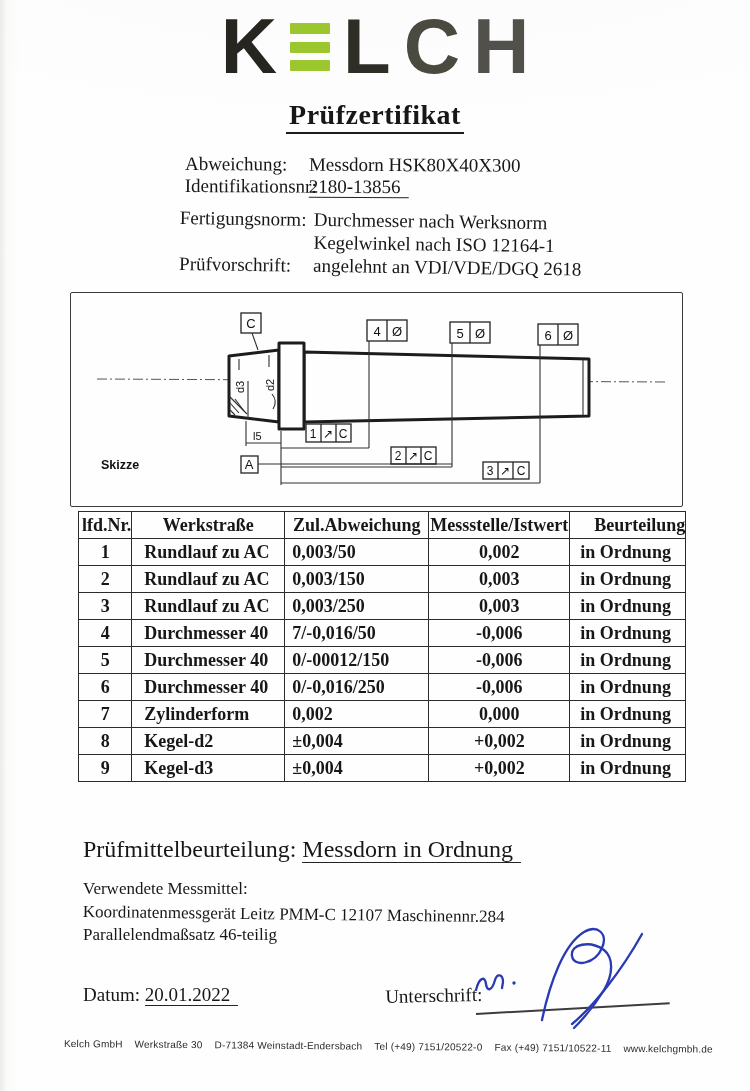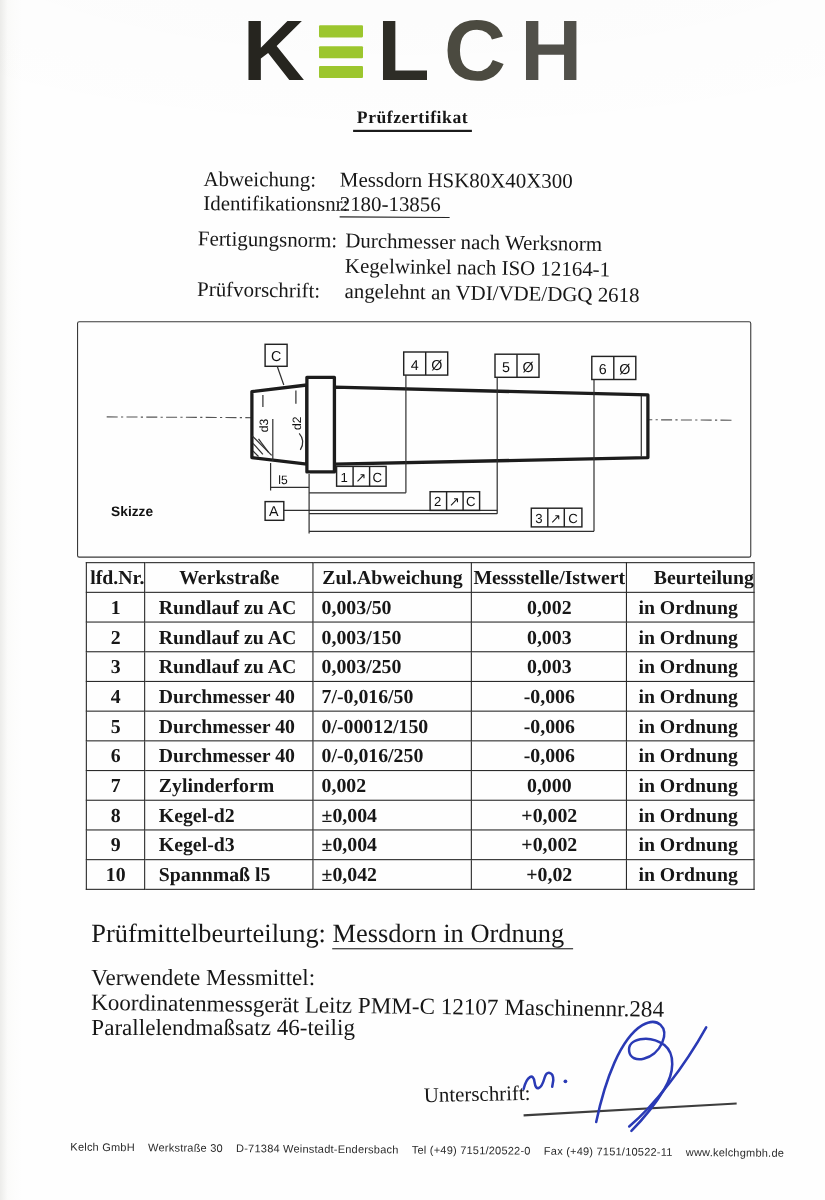--- a/index.html
+++ b/index.html
@@ -12,21 +12,21 @@
     font-family:"Liberation Serif", serif;color:#171717;
   }
   
   .logo{position:absolute;top:8px;left:0;right:0;height:76px;display:flex;justify-content:center;align-items:center;gap:13px;}
   .logo .ltr{font-family:"Liberation Sans",sans-serif;font-weight:700;font-size:78px;line-height:64px;letter-spacing:0;}
   .ltr-k{color:#26251f;}.ltr-l{color:#2e2d26;}.ltr-c{color:#4b4a40;}.ltr-h{color:#51504a;}
   .ebars{display:flex;flex-direction:column;justify-content:space-between;width:40px;height:48px;margin-top:2px;}
   .ebars i{display:block;height:11px;border-radius:1px;}
   
   .title-wrap{position:absolute;top:99px;left:0;right:0;text-align:center;}
-  .title{display:inline-block;font-size:16px;font-weight:bold;border-bottom:2.4px solid #1b1b1b;padding:0 3px 1px 3px;letter-spacing:0.5px;}
+  .title{display:inline-block;font-size:28px;font-weight:bold;border-bottom:2.4px solid #1b1b1b;padding:0 3px 1px 3px;letter-spacing:0.5px;}
   
   .fields1{position:absolute;left:185px;top:153px;display:grid;grid-template-columns:124px auto;row-gap:1px;font-size:19px;line-height:21px;transform:rotate(0.3deg);transform-origin:left top;}
   .fields2{position:absolute;left:180px;top:207px;display:grid;grid-template-columns:134px auto;row-gap:1px;font-size:19px;line-height:22px;transform:rotate(0.8deg);transform-origin:left top;}
   .uline{border-bottom:1.7px solid #242424;padding-right:8px;padding-bottom:0px;}
   
   .sketch{position:absolute;left:70px;top:292px;width:611px;height:213px;border:1.6px solid #3a3a3a;background:#fefefe;border-radius:2px;}
   .sketch svg{position:absolute;left:0;top:0;}
   .thick{stroke:#1c1c1c;stroke-width:3;stroke-linejoin:round;fill:#fefefe;}
   .thin{stroke:#2f2f2f;stroke-width:1.1;fill:none;}
   .frame{stroke:#222;stroke-width:1.3;fill:none;}
@@ -41,21 +41,21 @@
   table.spec th{text-align:center;}
   table.spec th:nth-child(1){text-align:left;padding-left:3px;}
   table.spec th:nth-child(5){text-align:right;padding-left:7px;}
   table.spec td:nth-child(1){text-align:center;}
   table.spec td:nth-child(2){text-align:left;padding-left:12px;}
   table.spec td:nth-child(3){text-align:left;padding-left:7px;}
   table.spec td:nth-child(4){text-align:center;}
   table.spec td:nth-child(5){text-align:left;padding-left:10px;}
   
   .assessment{position:absolute;left:83px;top:836px;font-size:24px;}
-  .equipment{position:absolute;left:83px;top:877px;font-size:21px;line-height:23px;}
+  .equipment{position:absolute;left:83px;top:877px;font-size:17px;line-height:23px;}
   .eq-l2{display:inline-block;transform:rotate(0.7deg);transform-origin:left top;}
   .datum-row{position:absolute;left:83px;top:984px;font-size:19px;}
   .sig-label{position:absolute;left:385px;top:986px;font-size:19px;transform:rotate(-1.3deg);transform-origin:left top;}
   .sig-line{position:absolute;left:476px;top:1013px;width:194px;height:2px;background:#3d3d3d;transform:rotate(-3.2deg);transform-origin:left center;}
   .signature{position:absolute;left:462px;top:920px;}
   .sig-path{fill:none;stroke:#2a3ab5;stroke-width:2.3;stroke-linecap:round;stroke-linejoin:round;}
   
   .footer{position:absolute;left:64px;top:1038px;width:660px;display:flex;gap:12px;white-space:nowrap;font-family:"Liberation Sans",sans-serif;font-size:10px;color:#2a2a2a;transform:rotate(0.5deg);transform-origin:left top;letter-spacing:0.2px;}
 </style>
 </head>
@@ -275,41 +275,38 @@
           <td>+0,002</td>
           <td>in Ordnung</td>
         </tr>
       <tr>
           <td>9</td>
           <td>Kegel-d3</td>
           <td>±0,004</td>
           <td>+0,002</td>
           <td>in Ordnung</td>
         </tr>
-      <tr>
-          <td>10</td>
-          <td>Spannmaß l5</td>
-          <td>±0,042</td>
-          <td>+0,02</td>
-          <td>in Ordnung</td>
-        </tr>
     </tbody>
   </table>
 
   <div class="assessment">
     <span>Prüfmittelbeurteilung:</span>
     <span class="uline">Messdorn in Ordnung</span>
   </div>
 
   <div class="equipment">
     <div>Verwendete Messmittel:</div>
     <div class="eq-l2">Koordinatenmessgerät Leitz PMM-C 12107 Maschinennr.284</div>
     <div>Parallelendmaßsatz 46-teilig</div>
   </div>
 
+  <div class="datum-row">
+    <span>Datum:</span>
+    <span class="uline">20.01.2022</span>
+  </div>
   <div class="sig-label">Unterschrift:</div>
   <div class="sig-line"></div>
   <svg class="signature" width="212" height="116" viewBox="0 0 212 116">
     <path class="sig-path" d="M14,70 C17,58 23,55 24,64 C25,72 30,71 33,60 C35,53 41,54 41,62 L40,68"></path>
     <circle cx="52" cy="63" r="1.7" fill="#2a3ab5"></circle>
     <path class="sig-path" d="M80,100 C88,62 102,24 122,12 C136,4 146,14 140,28 C133,44 112,48 110,36 C108,24 128,20 142,30 C152,38 151,55 142,70 C133,85 122,98 112,108"></path>
     <path class="sig-path" d="M110,104 C132,86 160,50 180,14"></path>
   </svg>
 
   <div class="footer">

